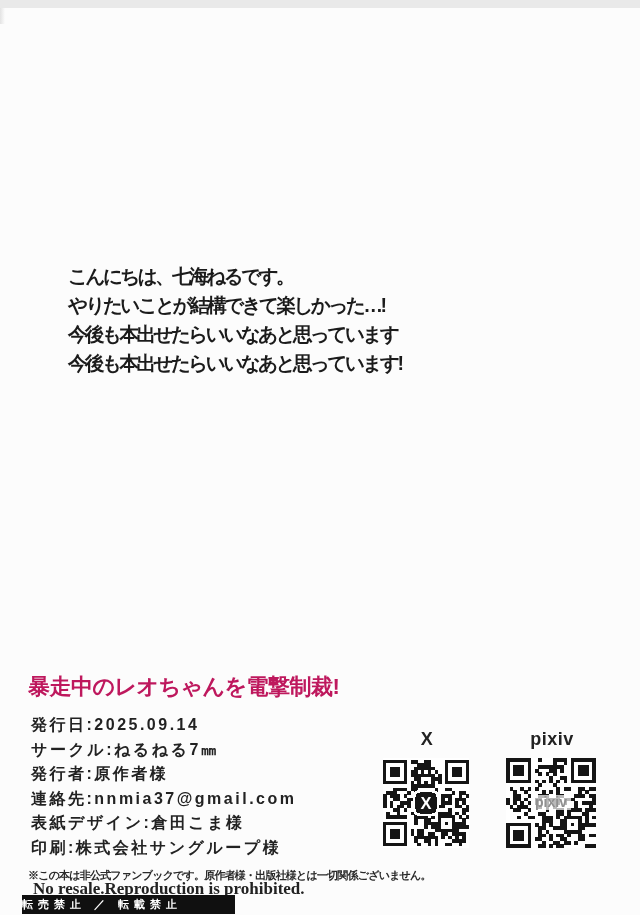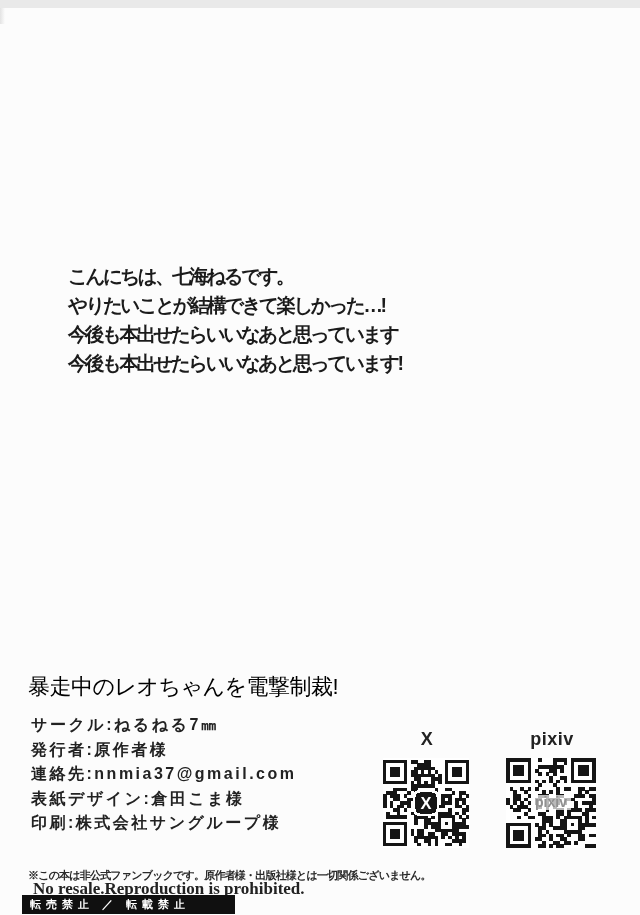--- a/index.html
+++ b/index.html
@@ -29,22 +29,22 @@
 
   .greeting {
     position: absolute; left: 68px; top: 254px; width: 540px;
     font-size: 19.5px; font-weight: 600; line-height: 29px;
     letter-spacing: -2.5px; color: #1b1b1b;
     white-space: nowrap;
   }
 
   .book-title {
     position: absolute; left: 28px; top: 664px;
-    font-size: 22px; font-weight: 400; letter-spacing: -0.5px;
-    color: #000000; white-space: nowrap;
+    font-size: 22px; font-weight: 700; letter-spacing: -0.5px;
+    color: #be185d; white-space: nowrap;
   }
 
   .colophon {
     position: absolute; left: 31px; top: 705px; width: 330px;
     font-size: 16px; font-weight: 600; line-height: 24.6px;
     letter-spacing: 2.5px; color: #222222; white-space: nowrap;
   }
 
   .qr-block { position: absolute; text-align: center; }
   .qr-block .qr-label {
@@ -64,21 +64,21 @@
   }
   .disclaimer-en {
     position: absolute; left: 33px; top: 875px;
     font-family: "Liberation Serif", serif;
     font-size: 17px; font-weight: 600; color: #222;
     white-space: nowrap; line-height: 12px;
   }
   .ban-bar {
     position: absolute; left: 22px; top: 887px; width: 213px; height: 19px;
     display: flex; align-items: center;
-    padding-left: 8px; box-sizing: border-box;
+    box-sizing: border-box;
   }
   .ban-bar-text {
     font-size: 11px; font-weight: 700; letter-spacing: 5px;
     white-space: nowrap; line-height: 11px;
   }
 </style>
 </head>
 <body>
 
 <div class="page" style="background: rgb(252, 252, 252);">
@@ -88,20 +88,21 @@
   <div class="greeting">
     <div>こんにちは、七海ねるです。</div>
     <div>やりたいことが結構できて楽しかった…!</div>
     <div>今後も本出せたらいいなあと思っています</div>
     <div>今後も本出せたらいいなあと思っています!</div>
   </div>
 
   <div class="book-title">暴走中のレオちゃんを電撃制裁!</div>
 
   <div class="colophon">
+    <div>発行日:2025.09.14</div>
     <div>サークル:ねるねる7㎜</div>
     <div>発行者:原作者様</div>
     <div>連絡先:nnmia37@gmail.com</div>
     <div>表紙デザイン:倉田こま様</div>
     <div>印刷:株式会社サングループ様</div>
   </div>
 
   <div class="qr-block" id="qr-x">
     <div class="qr-label">X</div>
     <div class="qr-box"><svg viewBox="0 0 25 25" width="100%" height="100%" fill="#151515" shape-rendering="crispEdges">

